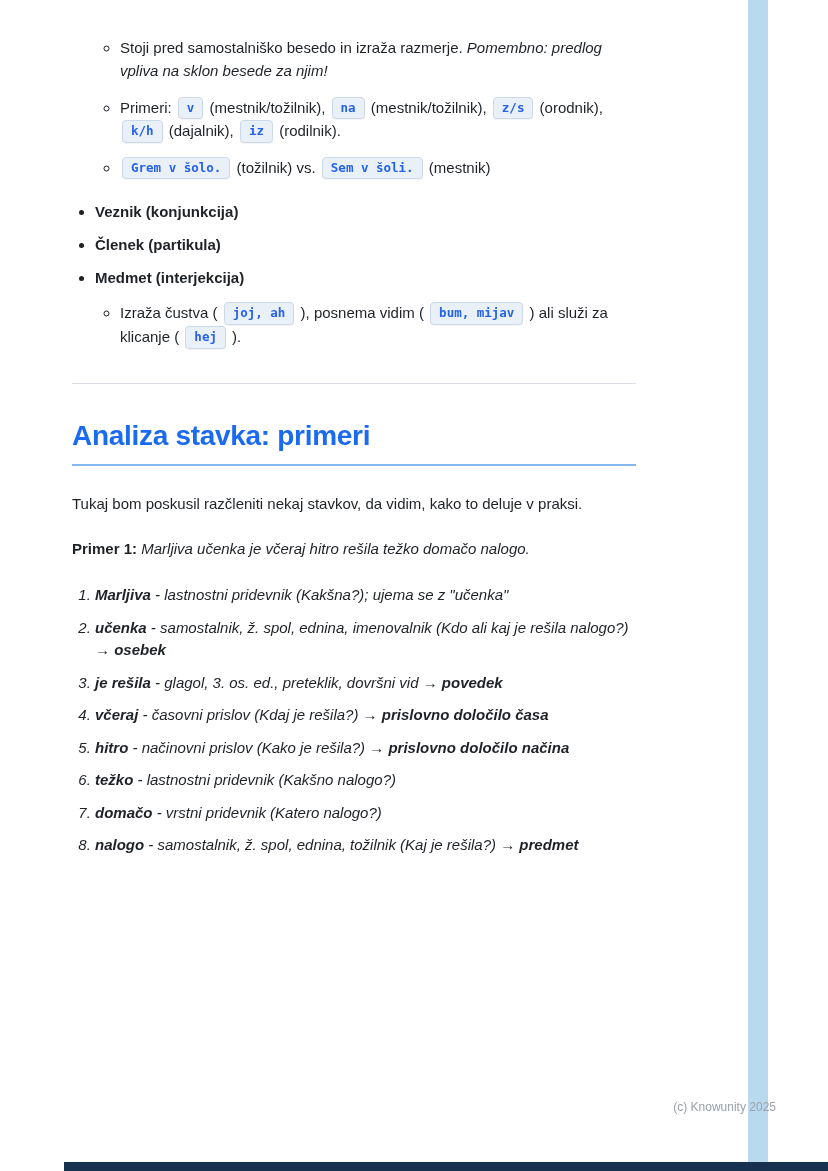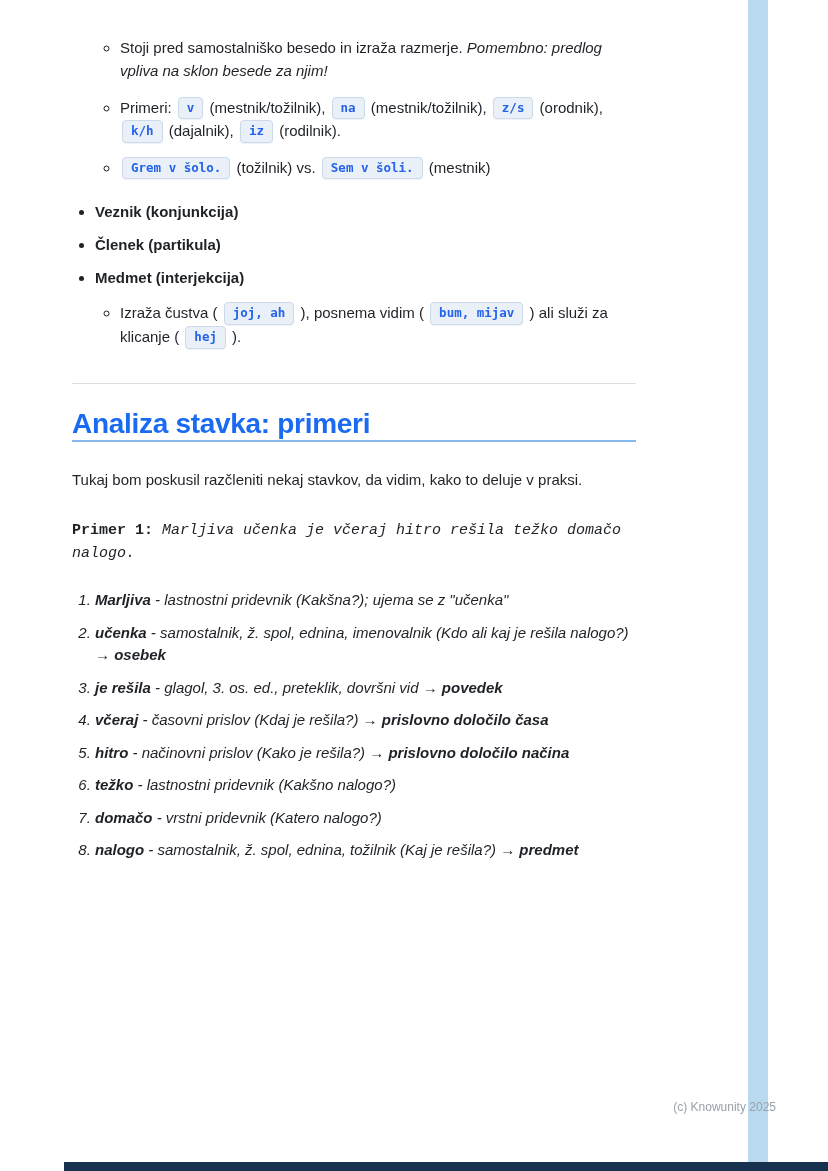--- a/index.html
+++ b/index.html
@@ -39,27 +39,28 @@
     box-shadow: 0 1px 1px rgba(0,0,0,0.05);
   }
 
   hr.divider { border: none; border-top: 1px solid #d9dee4; margin: 34px 0 0; }
 
   h1.section-heading {
     color: #1a6af2;
     font-size: 28px;
     font-weight: 700;
     letter-spacing: -0.3px;
-    margin: 24px 0 0;
+    margin: 36px 0 0;
+    padding-bottom: 12px;
     border-bottom: 2px solid #85b9ee;
   }
 
   p { margin: 0; line-height: 1.55; }
   p.intro { margin-top: 26px; text-align: justify; }
-  p.primer { margin-top: 28px; font-family: Liberation Mono, monospace; }
+  p.primer { margin-top: 22px; }
   em { font-style: italic; }
   strong { font-weight: 700; }
 
   ol.analysis { margin: 24px 0 0; padding-left: 23px; font-style: italic; }
   ol.analysis > li { margin-bottom: 10px; line-height: 1.5; }
 
   .credit {
     position: absolute; top: 1100px; right: 52px;
     font-size: 12px; color: #99a1aa; z-index: 3;
   }

